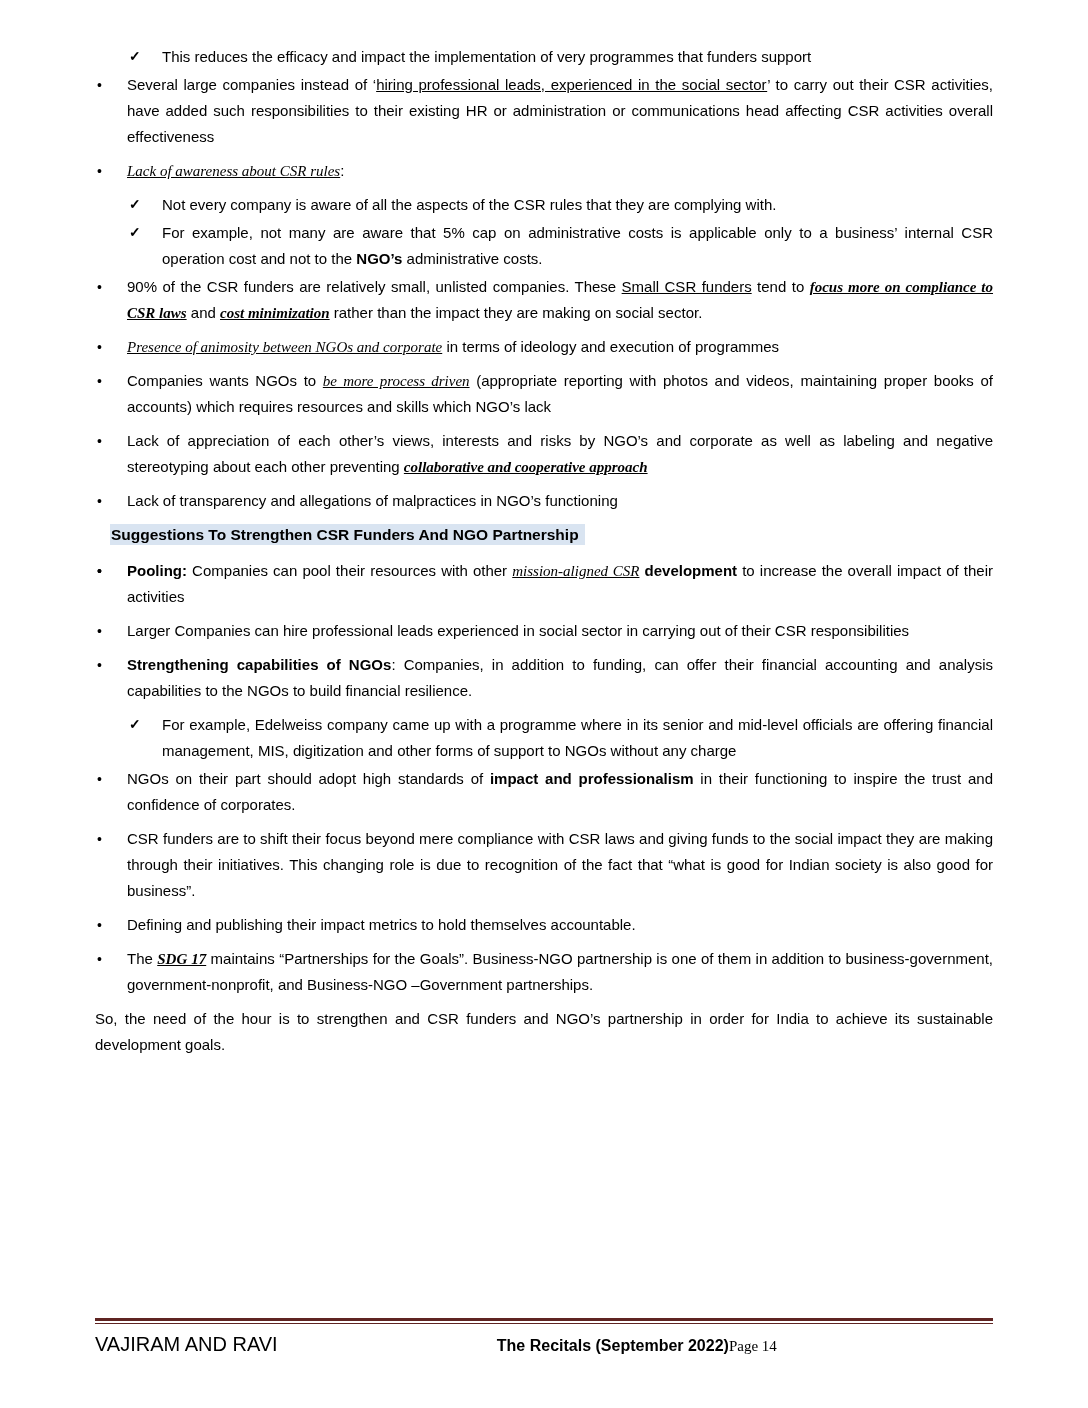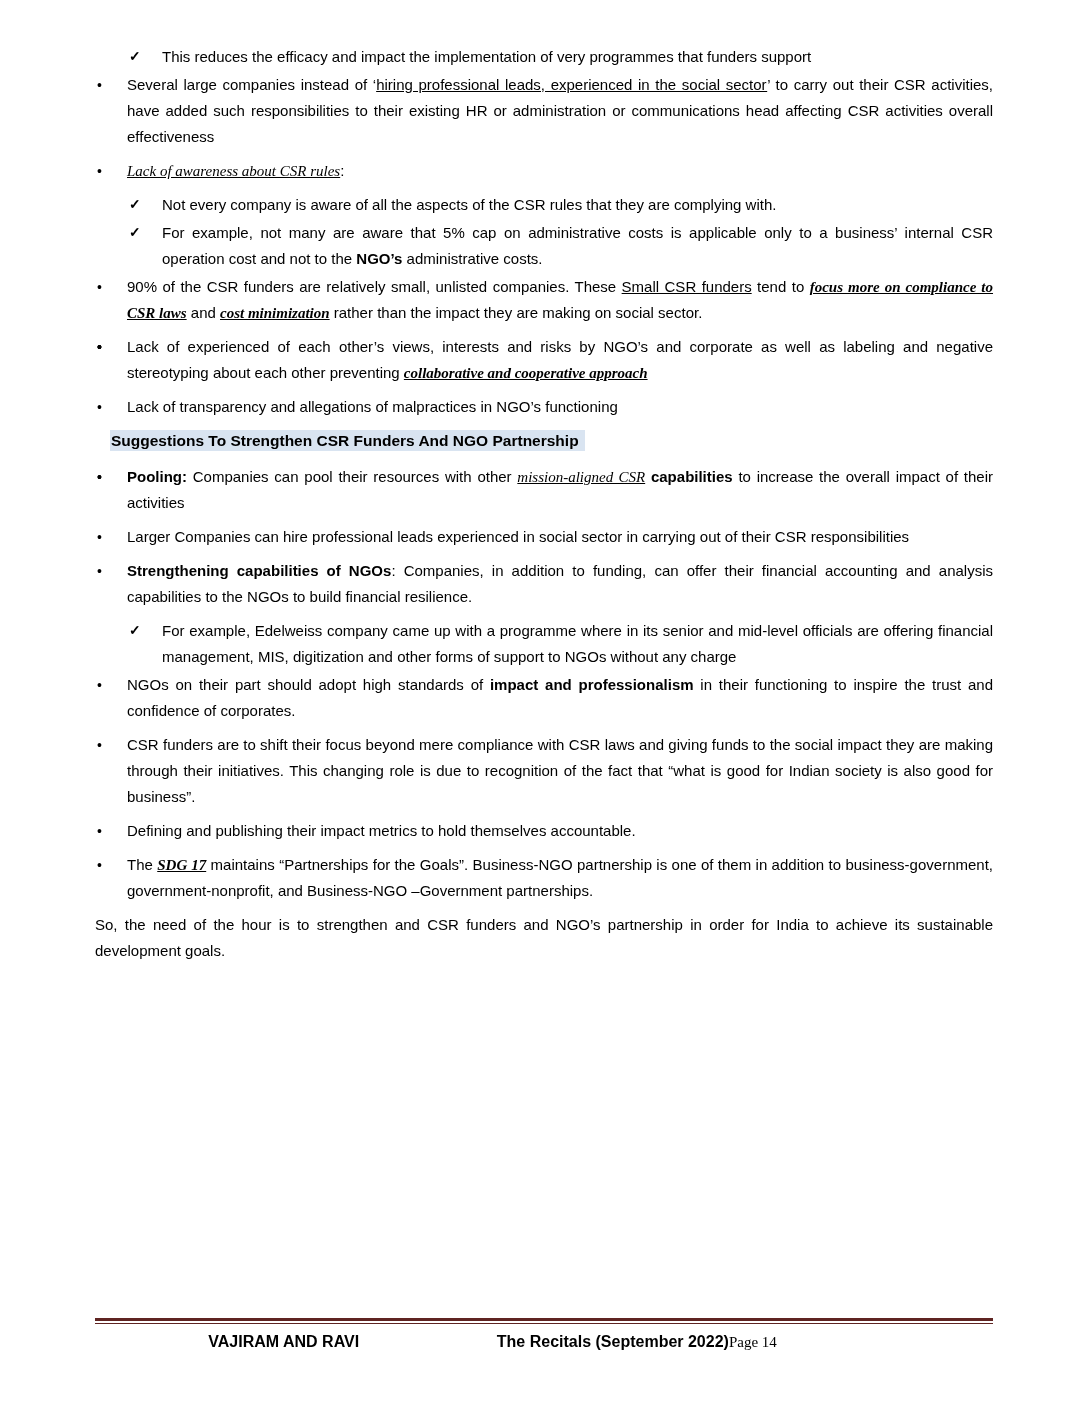--- a/index.html
+++ b/index.html
@@ -53,42 +53,42 @@
   .footer-rule {
     height: 2px;
     border-top: 3px solid #5f2422;
     border-bottom: 1px solid #5f2422;
   }
   .footer {
     display: flex;
     align-items: baseline;
     margin-top: 9px;
   }
-  .f-left  { flex: 1; text-align: right;   font-weight: bold; font-size: 16px; }
+  .f-left  { flex: 1; text-align: left;   font-weight: normal; font-size: 20px; }
   .f-center{ flex: 1.4; text-align: right; font-weight: bold; font-size: 16px; }
   .f-right { flex: 1; text-align: left;  font-size: 15px; font-family: "Liberation Serif", serif; }
 </style>
 </head>
 <body>
 
 <div class="page">
   <div class="content" id="content">
       <div class="item check lvl1"><span class="marker">✓</span><span class="text"><span class="">This reduces the efficacy and impact the implementation of very programmes that funders support</span></span></div>
       <div class="item bullet"><span class="marker">•</span><span class="text"><span class="">Several large companies instead of ‘</span><span class="u">hiring professional leads, experienced in the social sector</span><span class="">’ to carry out their CSR activities, have added such responsibilities to their existing HR or administration or communications head affecting CSR activities overall effectiveness</span></span></div>
       <div class="item bullet"><span class="marker">•</span><span class="text"><span class="i u">Lack of awareness about CSR rules</span><span class="">:</span></span></div>
       <div class="item check lvl2"><span class="marker">✓</span><span class="text"><span class="">Not every company is aware of all the aspects of the CSR rules that they are complying with.</span></span></div>
       <div class="item check lvl2"><span class="marker">✓</span><span class="text"><span class="">For example, not many are aware that 5% cap on administrative costs is applicable only to a business’ internal CSR operation cost and not to the </span><span class="b">NGO’s</span><span class=""> administrative costs.</span></span></div>
       <div class="item bullet"><span class="marker">•</span><span class="text"><span class="">90% of the CSR funders are relatively small, unlisted companies. These </span><span class="u">Small CSR funders</span><span class=""> tend to </span><span class="b i u">focus more on compliance to CSR laws</span><span class=""> and </span><span class="b i u">cost minimization</span><span class=""> rather than the impact they are making on social sector.</span></span></div>
-      <div class="item bullet"><span class="marker">•</span></div>
-      <div class="item bullet"><span class="marker">•</span></div>
-      <div class="item bullet"><span class="marker">•</span><span class="text"><span class="">Lack of experienced of each other’s views, interests and risks by NGO’s and corporate as well as labeling and negative stereotyping about each other preventing </span><span class="b i u">collaborative and cooperative approach</span></span></div>
+      <div class="item bullet"><span class="marker">•</span><span class="text"><span class="i u">Presence of animosity between NGOs and corporate</span><span class=""> in terms of ideology and execution of programmes</span></span></div>
+      <div class="item bullet"><span class="marker">•</span><span class="text"><span class="">Companies wants NGOs to </span><span class="i u">be more process driven</span><span class=""> (appropriate reporting with photos and videos, maintaining proper books of accounts) which requires resources and skills which NGO’s lack</span></span></div>
+      <div class="item bullet"><span class="marker">•</span><span class="text"><span class="">Lack of appreciation of each other’s views, interests and risks by NGO’s and corporate as well as labeling and negative stereotyping about each other preventing </span><span class="b i u">collaborative and cooperative approach</span></span></div>
       <div class="item bullet"><span class="marker">•</span><span class="text"><span class="">Lack of transparency and allegations of malpractices in NGO’s functioning</span></span></div>
       <div class="heading-row"><span class="heading" style="background: rgb(217, 228, 241);">Suggestions To Strengthen CSR Funders And NGO Partnership</span></div>
       <div class="item bullet"><span class="marker">•</span></div>
-      <div class="item bullet"><span class="marker">•</span><span class="text"><span class="b">Pooling:</span><span class=""> Companies can pool their resources with other </span><span class="i u">mission-aligned CSR</span><span class=""> </span><span class="b">capabilities</span><span class=""> to increase the overall impact of their activities</span></span></div>
+      <div class="item bullet"><span class="marker">•</span><span class="text"><span class="b">Pooling:</span><span class=""> Companies can pool their resources with other </span><span class="i u">mission-aligned CSR</span><span class=""> </span><span class="b">development</span><span class=""> to increase the overall impact of their activities</span></span></div>
       <div class="item bullet"><span class="marker">•</span><span class="text"><span class="">Larger Companies can hire professional leads experienced in social sector in carrying out of their CSR responsibilities</span></span></div>
       <div class="item bullet"><span class="marker">•</span><span class="text"><span class="b">Strengthening capabilities of NGOs</span><span class="">:  Companies, in addition to funding, can offer their financial accounting and analysis capabilities to the NGOs to build financial resilience.</span></span></div>
       <div class="item check lvl2"><span class="marker">✓</span><span class="text"><span class="">For example, Edelweiss company came up with a programme where in its senior and mid-level officials are offering financial management, MIS, digitization and other forms of support to NGOs without any charge</span></span></div>
       <div class="item bullet"><span class="marker">•</span><span class="text"><span class="">NGOs on their part should adopt high standards of </span><span class="b">impact and professionalism</span><span class=""> in their functioning to inspire the trust and confidence of corporates.</span></span></div>
       <div class="item bullet"><span class="marker">•</span><span class="text"><span class="">CSR funders are to shift their focus beyond mere compliance with CSR laws and giving funds to the social impact they are making through their initiatives. This changing role is due to recognition of the fact that “what is good for Indian society is also good for business”.</span></span></div>
       <div class="item bullet"><span class="marker">•</span><span class="text"><span class="">Defining and publishing their impact metrics to hold themselves accountable.</span></span></div>
       <div class="item bullet"><span class="marker">•</span><span class="text"><span class="">The </span><span class="b i u">SDG 17</span><span class=""> maintains “Partnerships for the Goals”.   Business-NGO partnership is one of them in addition to business-government, government-nonprofit, and Business-NGO –Government partnerships.</span></span></div>
       <div class="item para"><span class="text"><span class="">So, the need of the hour is to strengthen and CSR funders and NGO’s partnership in order for India to achieve its sustainable development goals.</span></span></div>
     </div>
 

